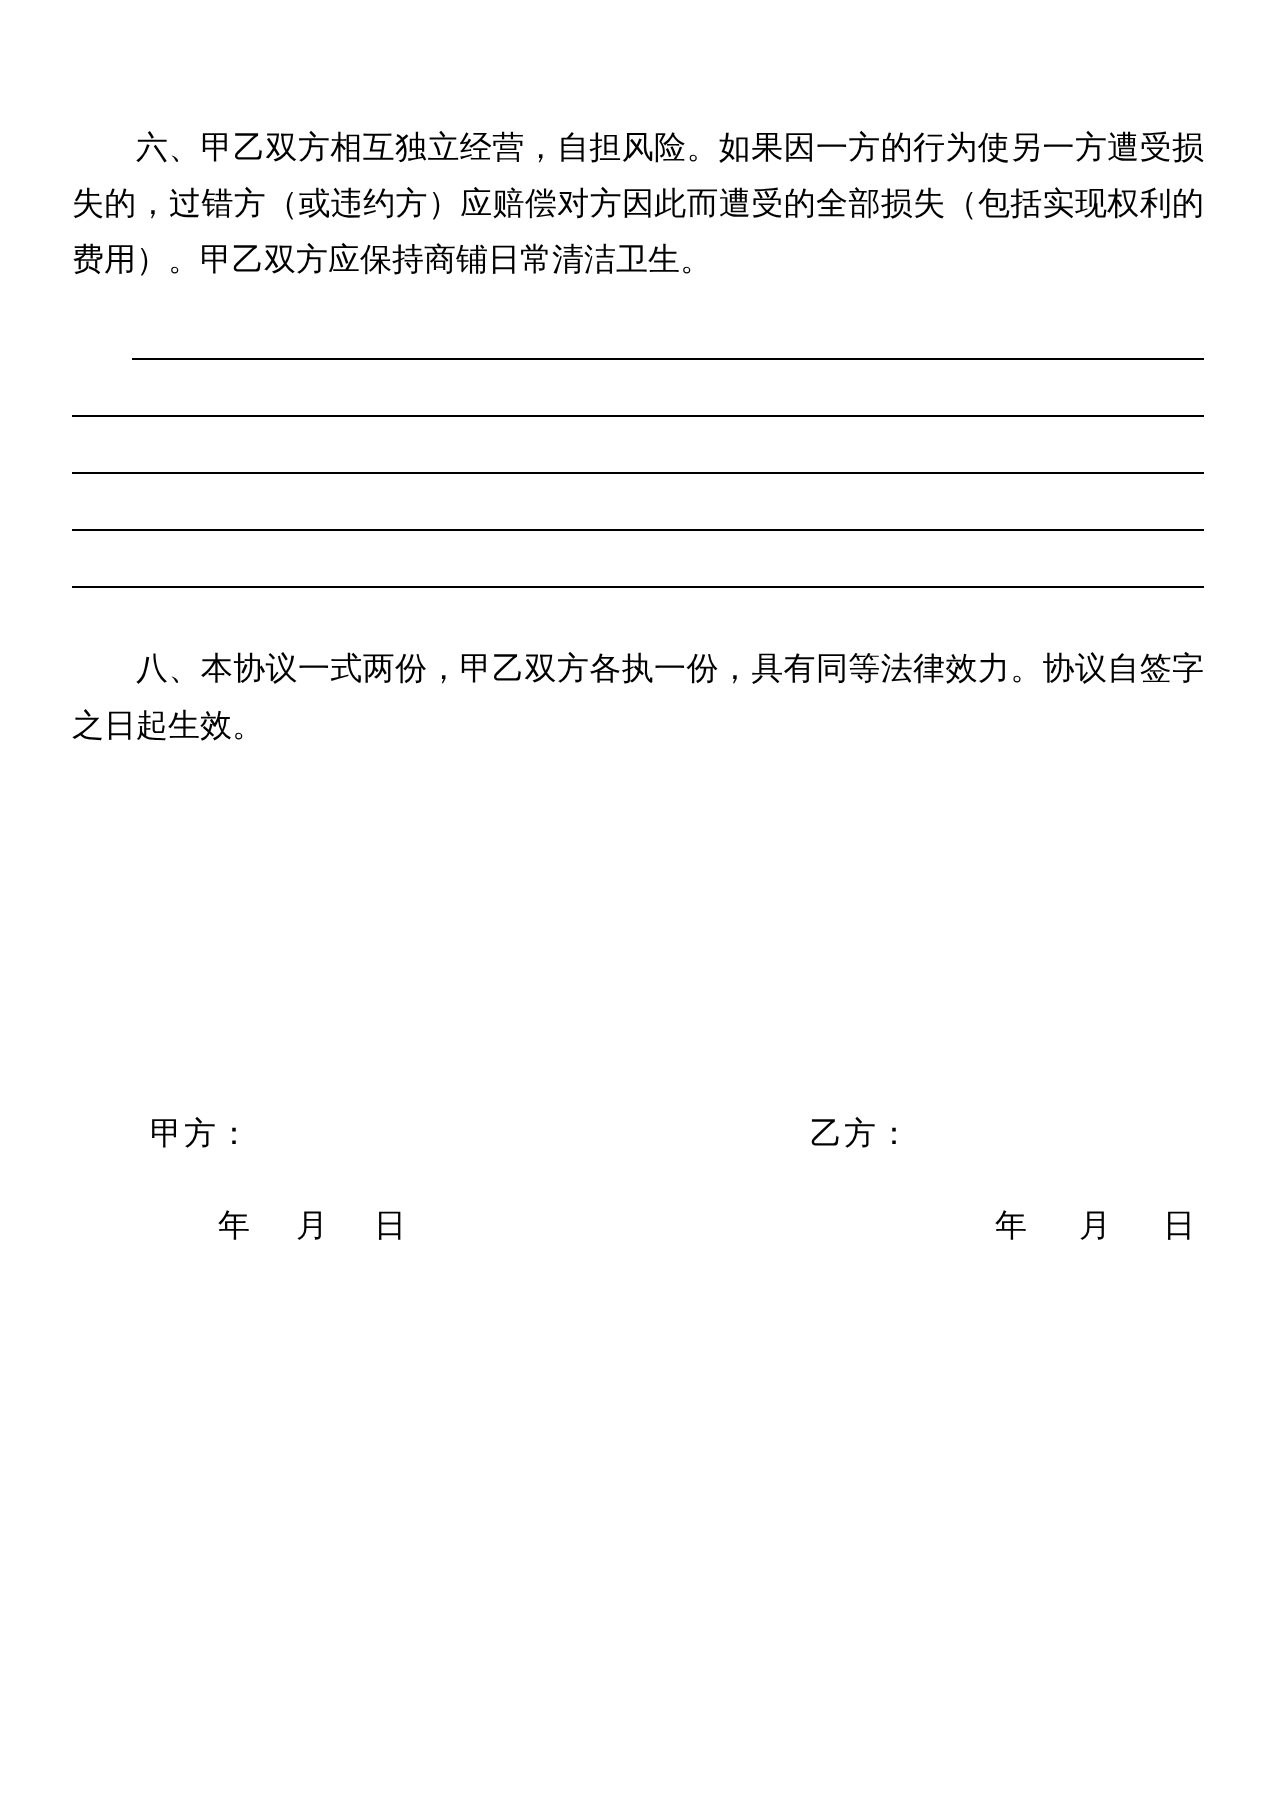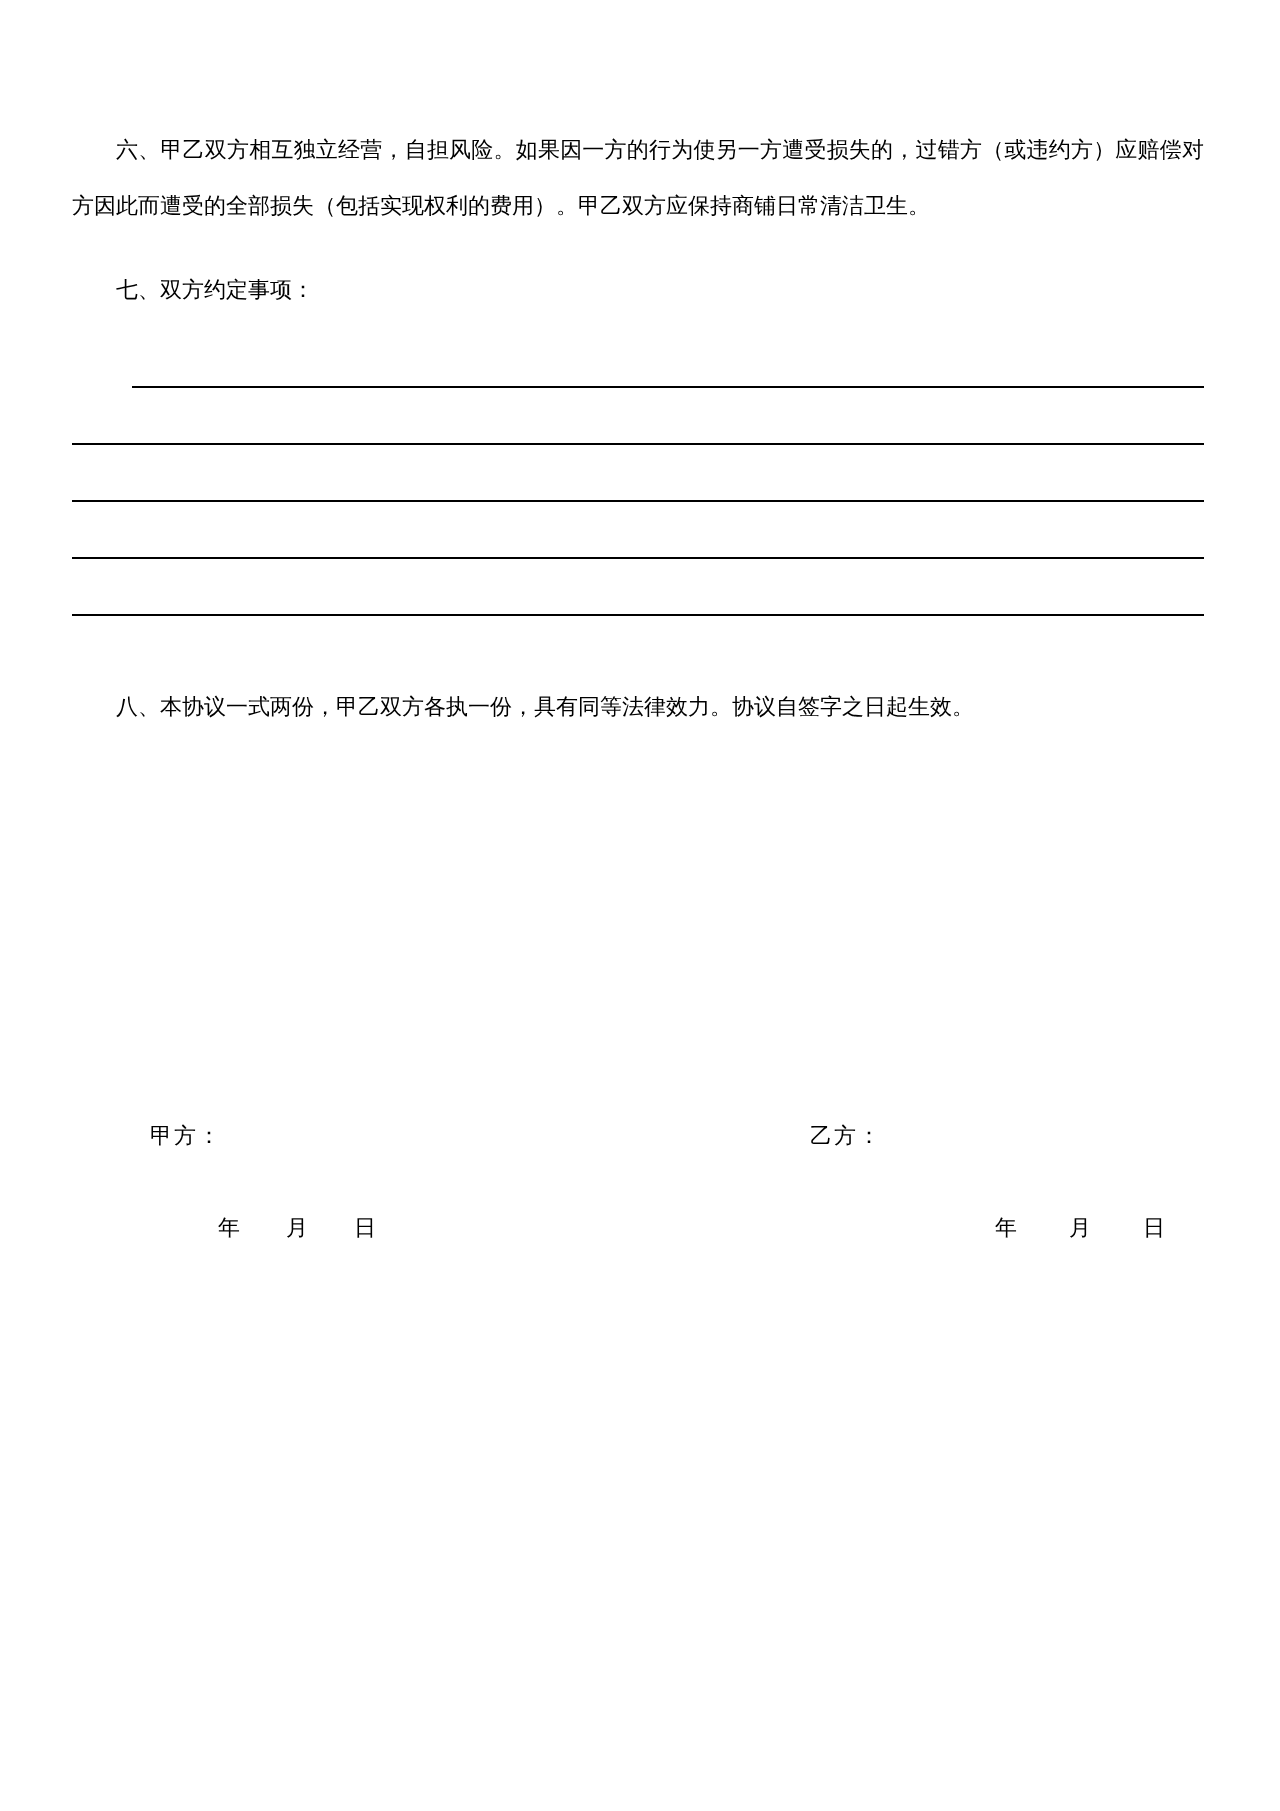--- a/index.html
+++ b/index.html
@@ -6,22 +6,22 @@
     margin: 0;
     padding: 0;
     background: #ffffff;
   }
   .page {
     position: relative;
     width: 1280px;
     height: 1542px;
     background: #ffffff;
     color: #000000;
-    font-family: Liberation Sans, sans-serif;
-    font-size: 22px;
+    font-family: Liberation Mono, monospace;
+    font-size: 32px;
     overflow: hidden;
   }
   .content {
     position: absolute;
     left: 72px;
     top: 0;
     width: 1132px;
   }
   .para {
     margin: 0;
@@ -35,21 +35,21 @@
   .blanks { margin-top: 13px; }
   .blank-line {
     height: 55px;
     border-bottom: 2px solid #000000;
   }
   .blank-line.first {
     margin-left: 60px;
   }
   .para8 {
     margin-top: 54px;
-    line-height: 74px;
+    line-height: 57px;
   }
   .sig {
     position: absolute;
     top: 1108px;
     line-height: 56px;
     letter-spacing: 2px;
   }
   .sig-a { left: 150px; }
   .sig-b { left: 810px; }
   .date {
@@ -62,21 +62,20 @@
   .date-b { left: 995px; gap: 52px; }
 </style>
 </head>
 <body>
 
 <div class="page">
   <div class="content">
 
     <p class="para indent para6">六、甲乙双方相互独立经营，自担风险。如果因一方的行为使另一方遭受损失的，过错方（或违约方）应赔偿对方因此而遭受的全部损失（包括实现权利的费用）。甲乙双方应保持商铺日常清洁卫生。</p>
 
-    <p class="para indent heading7">七、双方约定事项：</p>
 
     <div class="blanks">
       <div class="blank-line first"></div>
       <div class="blank-line"></div>
       <div class="blank-line"></div>
       <div class="blank-line"></div>
       <div class="blank-line"></div>
     </div>
 
     <p class="para indent para8">八、本协议一式两份，甲乙双方各执一份，具有同等法律效力。协议自签字之日起生效。</p>

